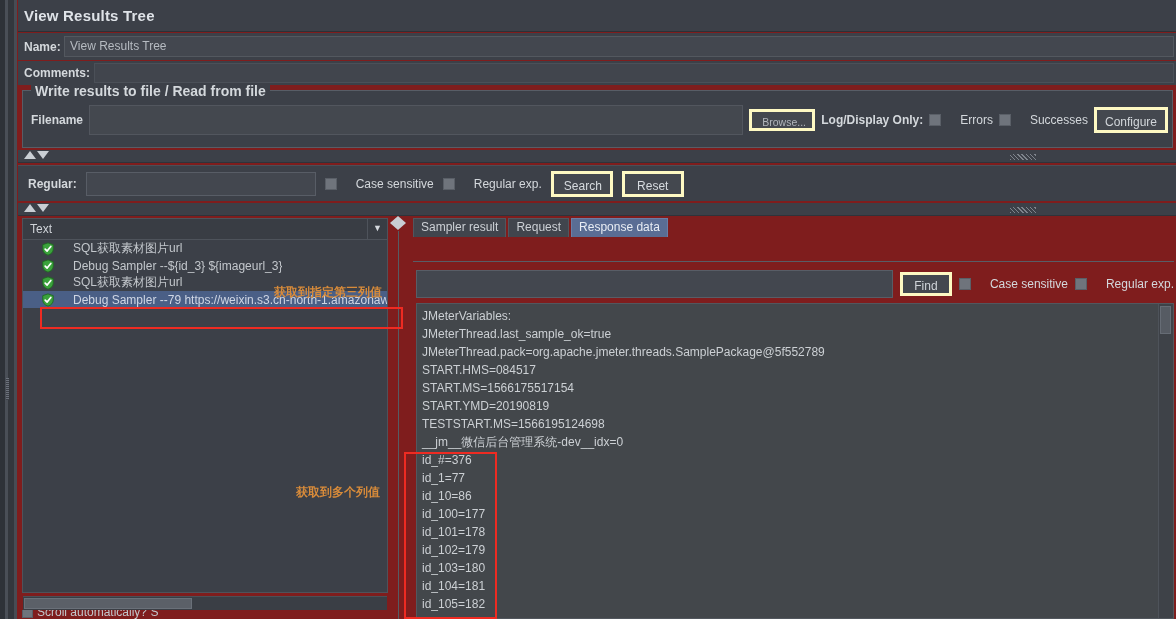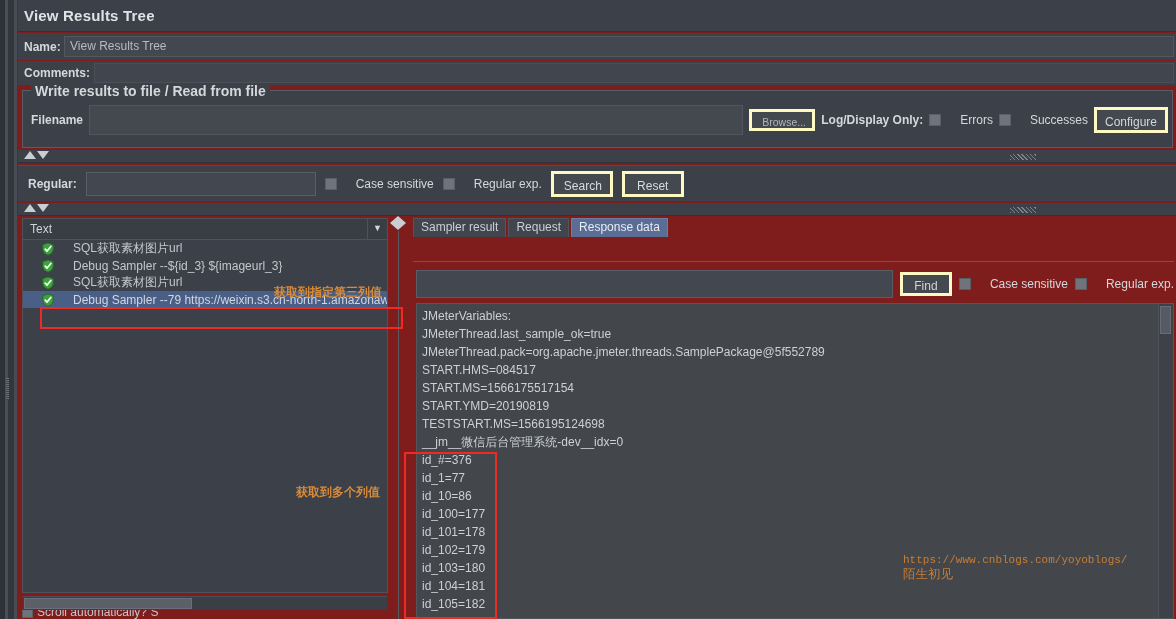--- a/index.html
+++ b/index.html
@@ -346,18 +346,14 @@
       <span class="mini-cb"></span><span>Scroll automatically? S</span>
     </div>
   </div>
 
   <div class="ann" style="left:274px; top:284px;">获取到指定第三列值</div>
   <div class="ann" style="left:296px; top:484px;">获取到多个列值</div>
 
   <div class="redbox" style="left:40px; top:307px; width:363px; height:22px;"></div>
   <div class="redbox" style="left:404px; top:452px; width:93px; height:167px;"></div>
 
-  <div class="watermark" style="left:903px; top:554px;">
-    <div class="url">https://www.cnblogs.com/yoyoblogs/</div>
-    <div class="name">陌生初见</div>
-  </div>
 
 </div>
 
 </body></html>

